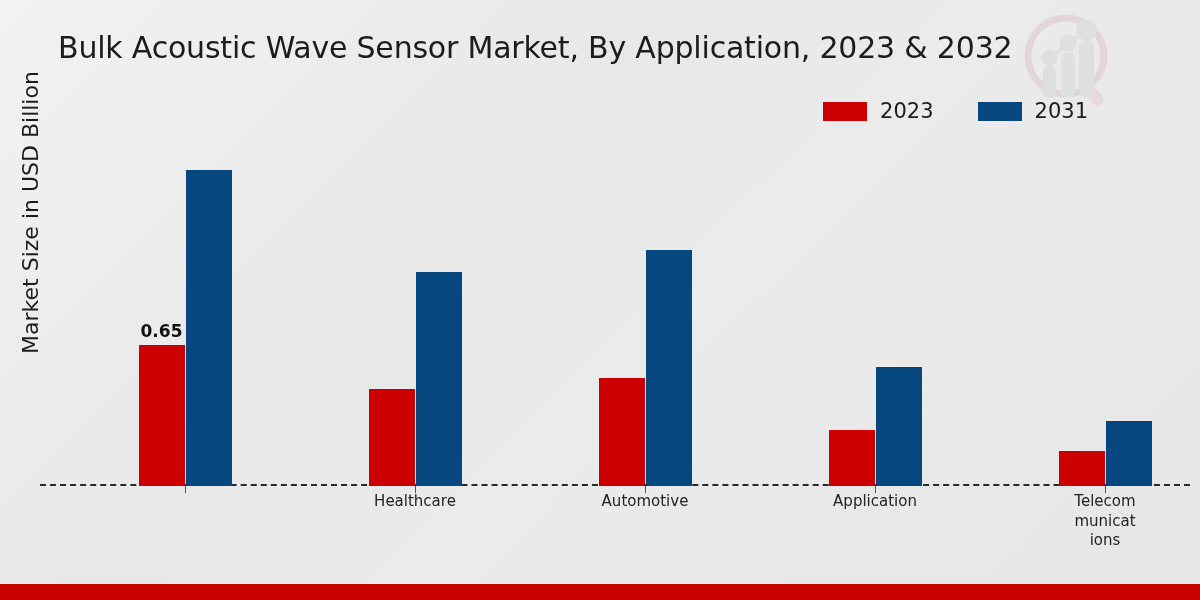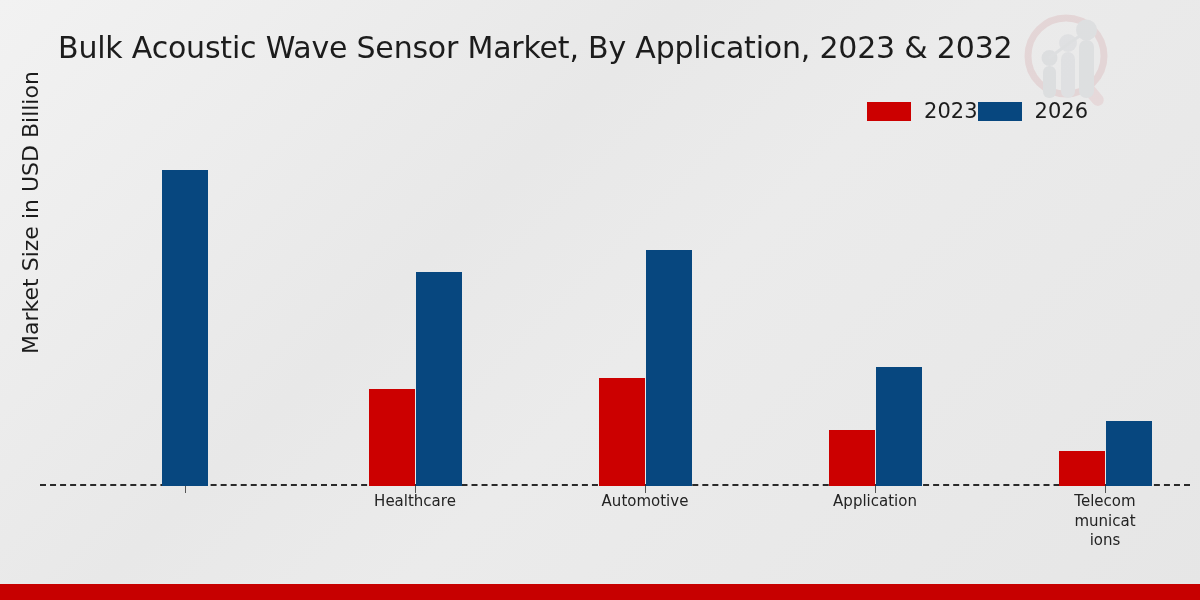--- a/index.html
+++ b/index.html
@@ -50,20 +50,21 @@
     white-space: nowrap;
   }
 
   
   #legend {
     position: absolute;
     right: 112px;
     top: 101px;
     display: flex;
     align-items: center;
+    gap: 44px;
   }
   .legend-item {
     display: flex;
     align-items: center;
     gap: 13px;
   }
   .legend-swatch {
     width: 44px;
     height: 19px;
     display: block;
@@ -195,31 +196,34 @@
 
   <div id="chart-title">Bulk Acoustic Wave Sensor Market, By Application, 2023 &amp; 2032</div>
 
   <div id="legend">
     <div class="legend-item">
       <span class="legend-swatch" style="background:#cc0000"></span>
       <span class="legend-label">2023</span>
     </div>
     <div class="legend-item">
       <span class="legend-swatch" style="background:#07477f"></span>
-      <span class="legend-label">2026</span>
+      <span class="legend-label">2031</span>
     </div>
   </div>
 
   <div id="y-axis-title">Market Size in USD Billion</div>
 
   <div id="plot-area">
     <div id="baseline"></div>
 
     <div class="bar-group" style="left:32px;">
       <div class="bars-row">
+        <div class="bar bar-2023" style="height: 140.562px;">
+          <span class="bar-value">0.65</span>
+        </div>
         <div class="bar bar-2032" style="height: 315.725px;"></div>
       </div>
       <span class="tick"></span>
     </div>
 
     <div class="bar-group" style="left:262px;">
       <div class="bars-row">
         <div class="bar bar-2023" style="height: 97.3125px;"></div>
         <div class="bar bar-2032" style="height: 214.087px;"></div>
       </div>

